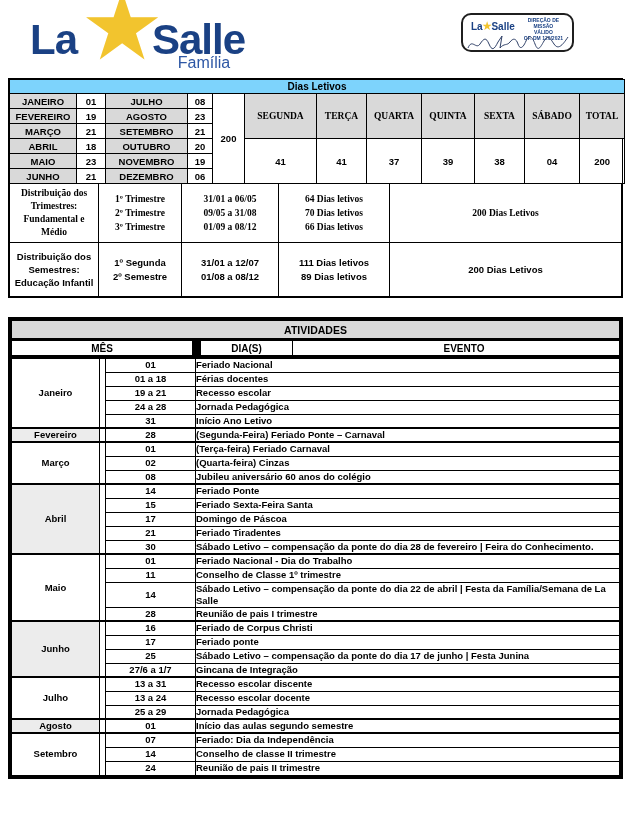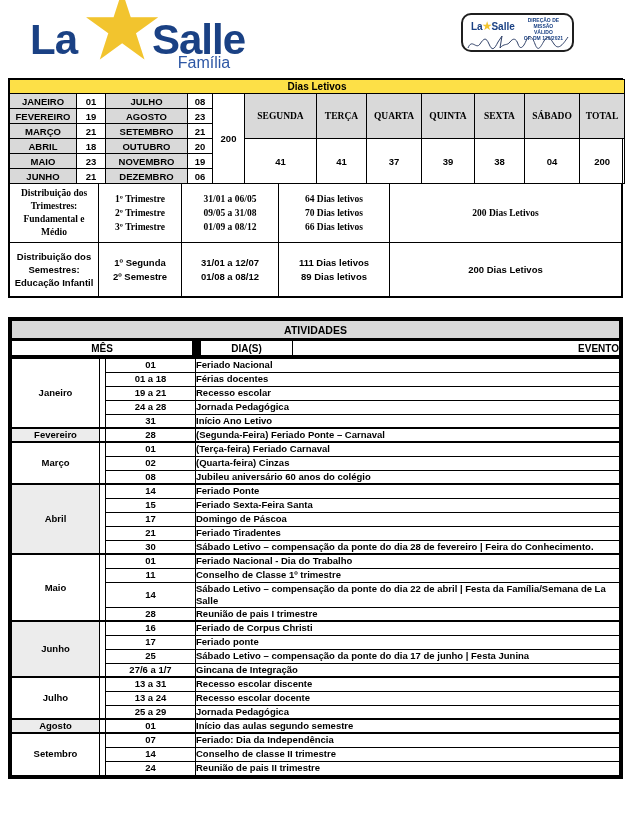--- a/index.html
+++ b/index.html
@@ -25,40 +25,40 @@
   .st-txt{flex:1;text-align:center;color:#1a4184;font-weight:700;font-size:5px;line-height:6px;padding-top:1px;}
   .sig{position:absolute;left:3px;bottom:-4px;width:106px;height:22px;}
 
   
   table{border-collapse:collapse;width:100%;table-layout:fixed;}
   td{border:1px solid #000;font-weight:700;color:#000;overflow:hidden;}
 
   
   .tw1{position:absolute;left:8px;top:78px;width:615px;border:1px solid #000;background:#fff;}
   .ta td{height:15px;font-size:9.5px;text-align:center;padding:0;line-height:11px;}
-  .ta .title{height:14px;font-size:10px;background:#fde047;margin-left:20px;}
+  .ta .title{height:14px;font-size:10px;background:#7dd3fc;margin-left:20px;}
   .mname{background:#D9D9D9;}
   .wday{background:#D9D9D9;font-size:10px;font-family:Liberation Serif, serif;}
   .wval{font-size:10px;}
   .t200{font-size:10px;}
   .tb{margin-top:-1px;}
   .tb td{font-size:9.5px;text-align:center;vertical-align:middle;padding:3px 1px;}
   .tb tr:first-child td{height:55px;font-family:Liberation Serif, serif;}
   .tb tr:last-child td{height:54px;}
   .dlabel{line-height:13px;}
   .dcol div{line-height:14px;}
   .dtotal{font-size:9.5px;}
 
   
   .tw2{position:absolute;left:8px;top:317px;width:615px;border:3px solid #000;background:#fff;}
   .t2h .title{height:19px;font-size:10.5px;background:#D9D9D9;text-align:center;
               border-bottom:3px solid #000;}
   .t2h .h-mes,.t2h .h-dia{height:17px;font-size:10px;text-align:center;border-bottom:3px solid #000;}
   .t2h .h-gap{background:#000;border-bottom:3px solid #000;padding:0;}
-  .t2h .h-evt{height:17px;font-size:10px;text-align:right;padding-left:16px;border-bottom:3px solid #000;}
+  .t2h .h-evt{height:17px;font-size:10px;text-align:center;padding-left:16px;border-bottom:3px solid #000;}
   .t2b{margin-top:-1px;}
   .t2b td{font-size:9.5px;height:14px;padding:0;line-height:12px;}
   .c-mes{text-align:center;}
   .c-gap{padding:0;background:#fff;}
   .c-dia{text-align:center;}
   .c-evt{text-align:left;padding:1px 4px 1px 6px;}
   .grp{border-top:2px solid #000;}
   .shaded{background:#ECECEC;}
 </style>
 </head>

